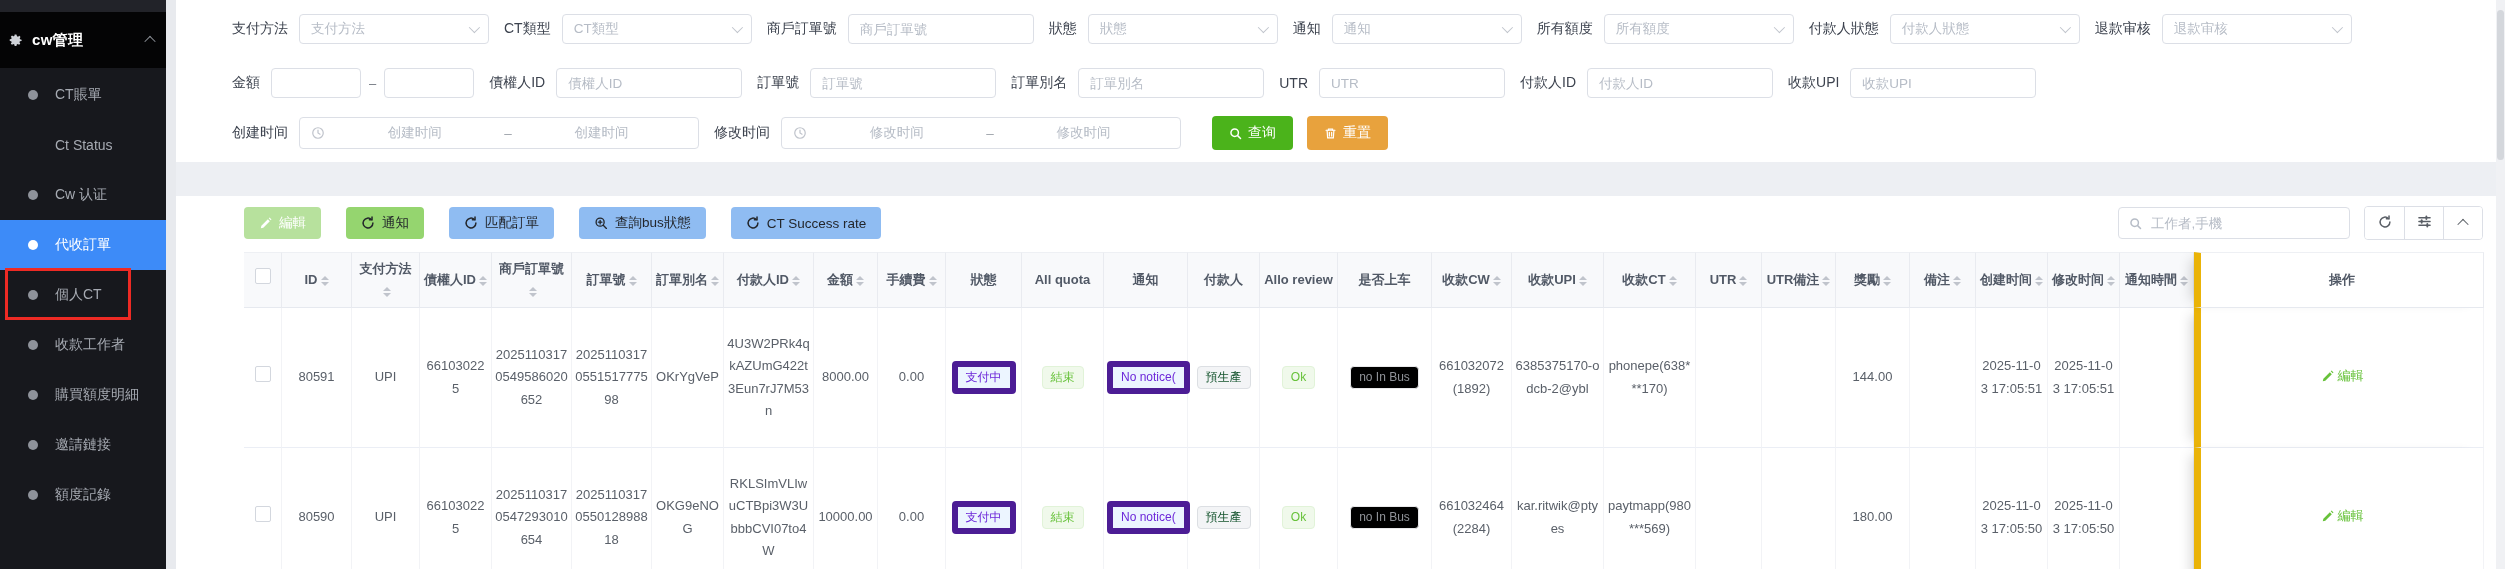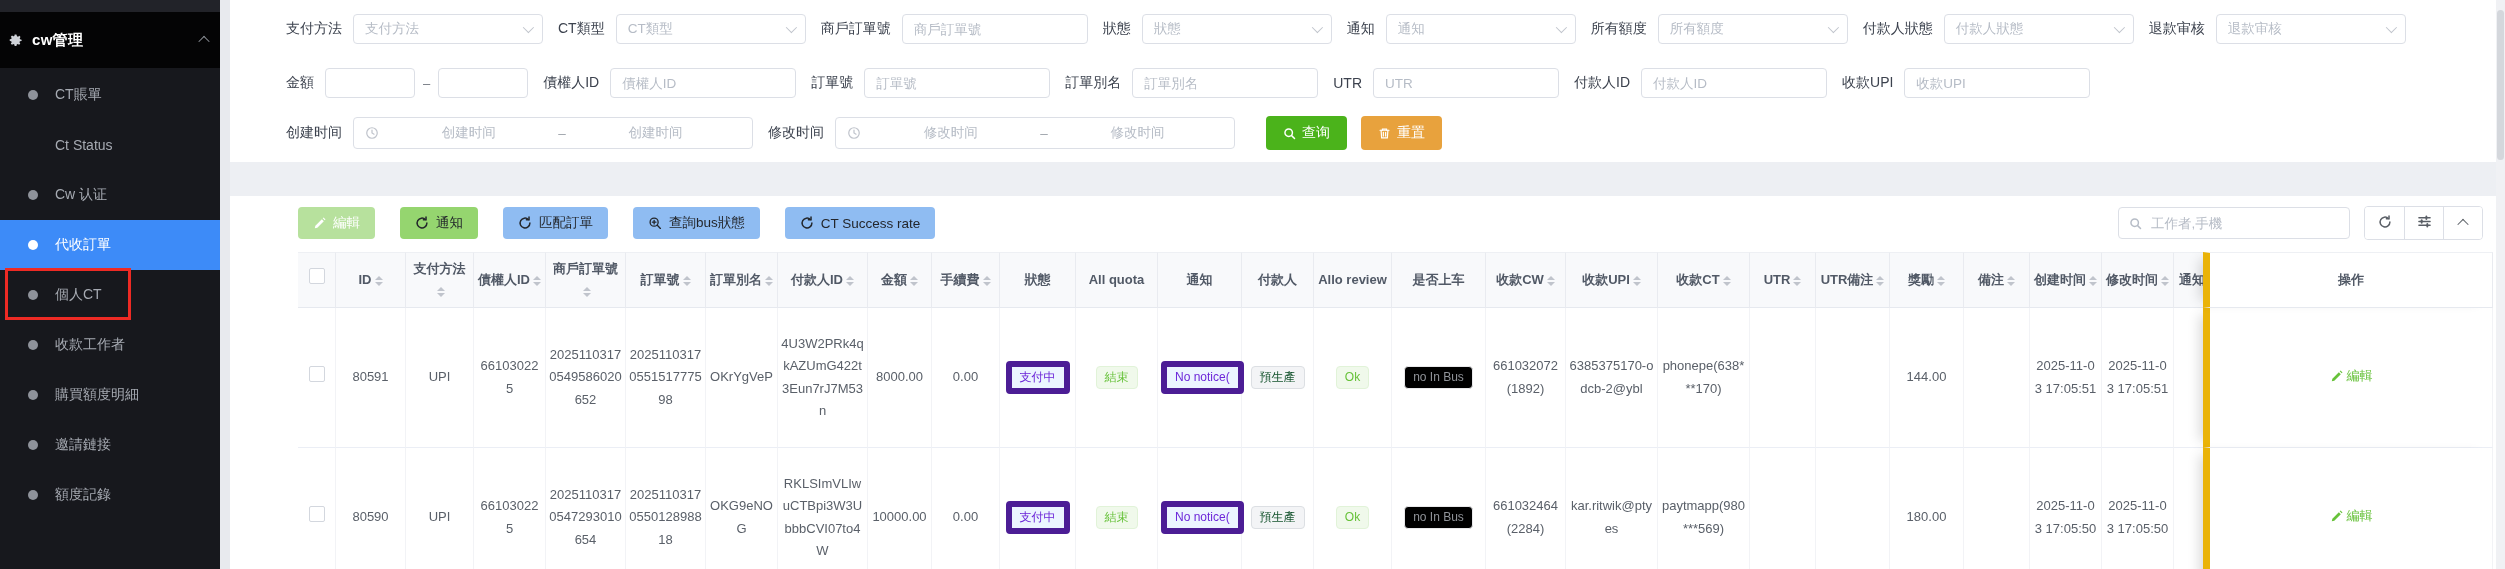--- a/index.html
+++ b/index.html
@@ -1,20 +1,20 @@
 <!DOCTYPE html>
 <html><head>
 <meta charset="utf-8">
 <style>
   html,body{margin:0;padding:0;}
   body{font-family:"Liberation Sans","DejaVu Sans",sans-serif;background:#fff;}
   .page{position:relative;width:2505px;height:569px;background:#fff;overflow:hidden;display:flex;}
 
   
-  .sidebar{position:relative;width:220px;height:569px;background:#17181d;flex:none;}
+  .sidebar{position:relative;width:166px;height:569px;background:#17181d;flex:none;}
   .sb-top{height:12px;background:#222329;}
   .sb-header{height:56px;background:#040405;display:flex;align-items:center;padding:0 12px 0 8px;color:#fff;cursor:pointer;}
   .gear{color:#cfd2d8;display:inline-flex;margin-right:9px;}
   .sb-title{font-size:15px;font-weight:700;flex:1;letter-spacing:.3px;}
   .chev{width:7px;height:7px;border-right:1.6px solid currentColor;border-bottom:1.6px solid currentColor;display:inline-block;}
   .chev.up{transform:rotate(-135deg) translate(-1px,-1px);}
   .chev.down{transform:rotate(45deg) translateY(-2px);}
   .sb-header .chev{color:#8c9097;}
   .sidebar nav{padding-top:2px;}
   .sb-item{height:50px;display:flex;align-items:center;padding-left:28px;color:#a6aab2;font-size:14px;cursor:pointer;}

